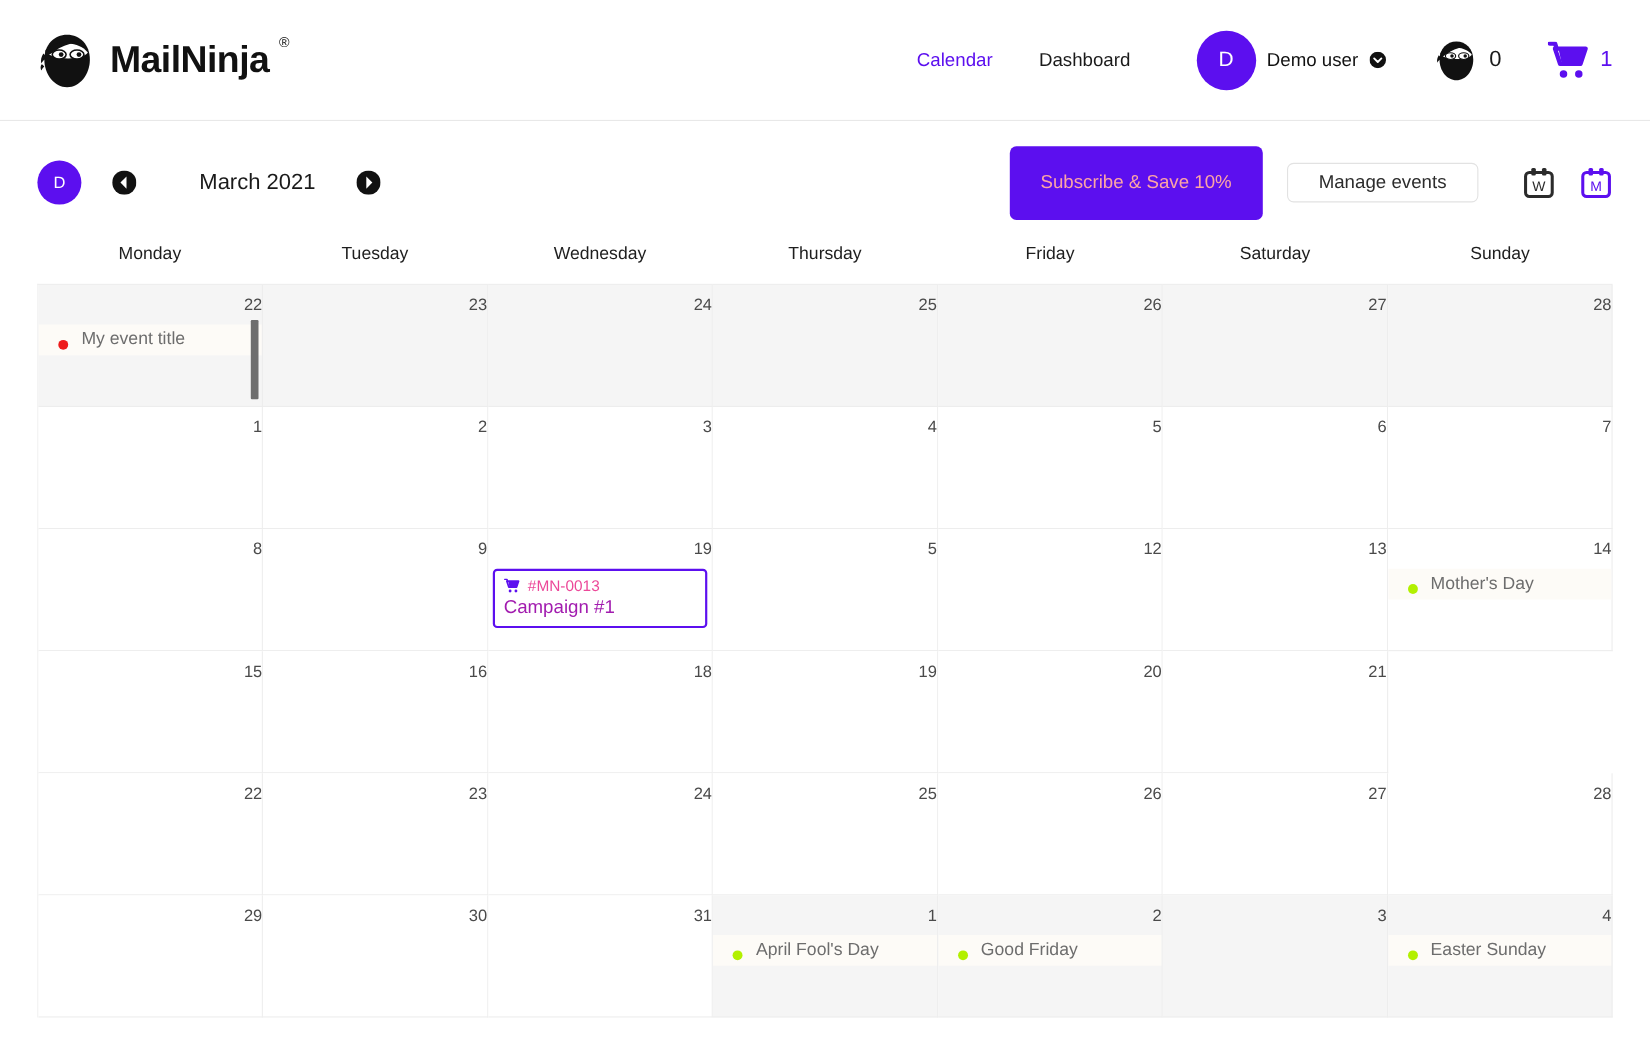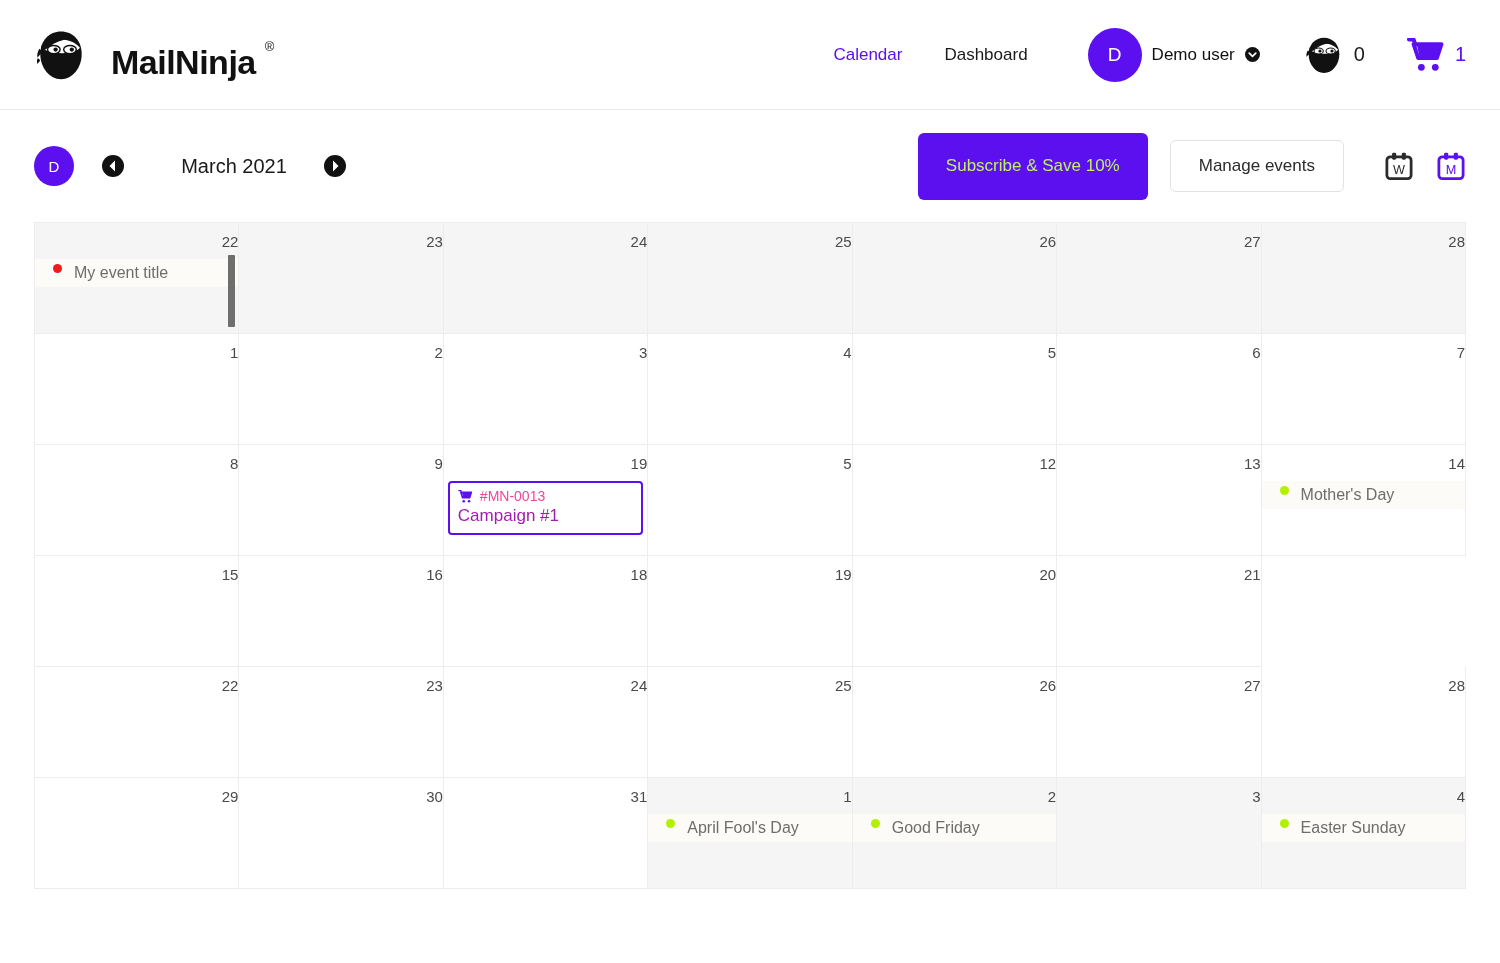--- a/index.html
+++ b/index.html
@@ -14,22 +14,22 @@
   
   .topbar {
     height: 110px;
     border-bottom: 1px solid #e8e8e8;
     display: flex;
     align-items: center;
     padding: 0 34px;
   }
   .logo {
     display: flex;
-    align-items: flex-end;
-    gap: 23px;
+    align-items: center;
+    gap: 12px;
   }
   .logo-mark { width: 54px; height: 54px; display: block; }
   .logo-word {
     position: relative;
     font-size: 34px;
     font-weight: bold;
     letter-spacing: -0.5px;
     color: #111;
   }
   .logo-reg {
@@ -103,37 +103,37 @@
     text-align: center;
   }
   .nav-next { margin-left: 16px; }
 
   .tb-right {
     margin-left: auto;
     display: flex; align-items: center;
   }
   .btn-primary {
     background: #5c0fef;
-    color: #bef264;
+    color: #fca5a5;
     border: none;
     border-radius: 6px;
     font-size: 17px;
     font-family: inherit;
     height: 67px;
     padding: 0 28px;
     cursor: pointer;
   }
   .btn-outline {
     background: #fff;
     color: #2c2c2c;
     border: 1px solid #e2e2e2;
     border-radius: 6px;
     font-size: 17px;
     font-family: inherit;
-    height: 52px;
+    height: 36px;
     padding: 0 28px;
     margin-left: 22px;
     cursor: pointer;
   }
   .viewbtns { display: flex; align-items: center; margin-left: 40px; gap: 22px; }
   .viewbtn { width: 30px; height: 30px; cursor: pointer; display: block; }
 
   
   .cal {
     margin: 0 34px;
@@ -170,21 +170,21 @@
   .daynum {
     text-align: right;
     font-size: 15px;
     color: #4a4a4a;
     margin-bottom: 9px;
   }
 
   
   .ev-holiday {
     display: flex;
-    align-items: flex-start;
+    align-items: flex-end;
     gap: 12px;
     background: #fdfbf7;
     padding: 5px 10px 5px 18px;
     font-size: 16px;
     color: #6d6d6d;
     cursor: pointer;
     white-space: nowrap;
   }
   .dot {
     width: 9px; height: 9px;
@@ -316,20 +316,29 @@
         <rect x="2.5" y="5" width="21" height="19" rx="3" fill="none" stroke="#5c0fef" stroke-width="2.4"></rect>
         <rect x="7" y="1.5" width="3.6" height="6" rx="1.2" fill="#5c0fef"></rect>
         <rect x="15.4" y="1.5" width="3.6" height="6" rx="1.2" fill="#5c0fef"></rect>
         <text x="13" y="20" font-size="11" font-family="Liberation Sans, sans-serif" fill="#5c0fef" text-anchor="middle">M</text>
       </svg>
     </div>
   </div>
 </div>
 
 <div class="cal">
+  <div class="weekhead">
+      <div>Monday</div>
+      <div>Tuesday</div>
+      <div>Wednesday</div>
+      <div>Thursday</div>
+      <div>Friday</div>
+      <div>Saturday</div>
+      <div>Sunday</div>
+    </div>
   <div class="weeks">
       <div class="week">
         <div class="day muted">
           <div class="daynum">22</div>
           <div class="ev-holiday">
             <span class="dot red"></span>
             <span>My event title</span>
           </div>
           <div class="scrollbar"></div>
         </div>

